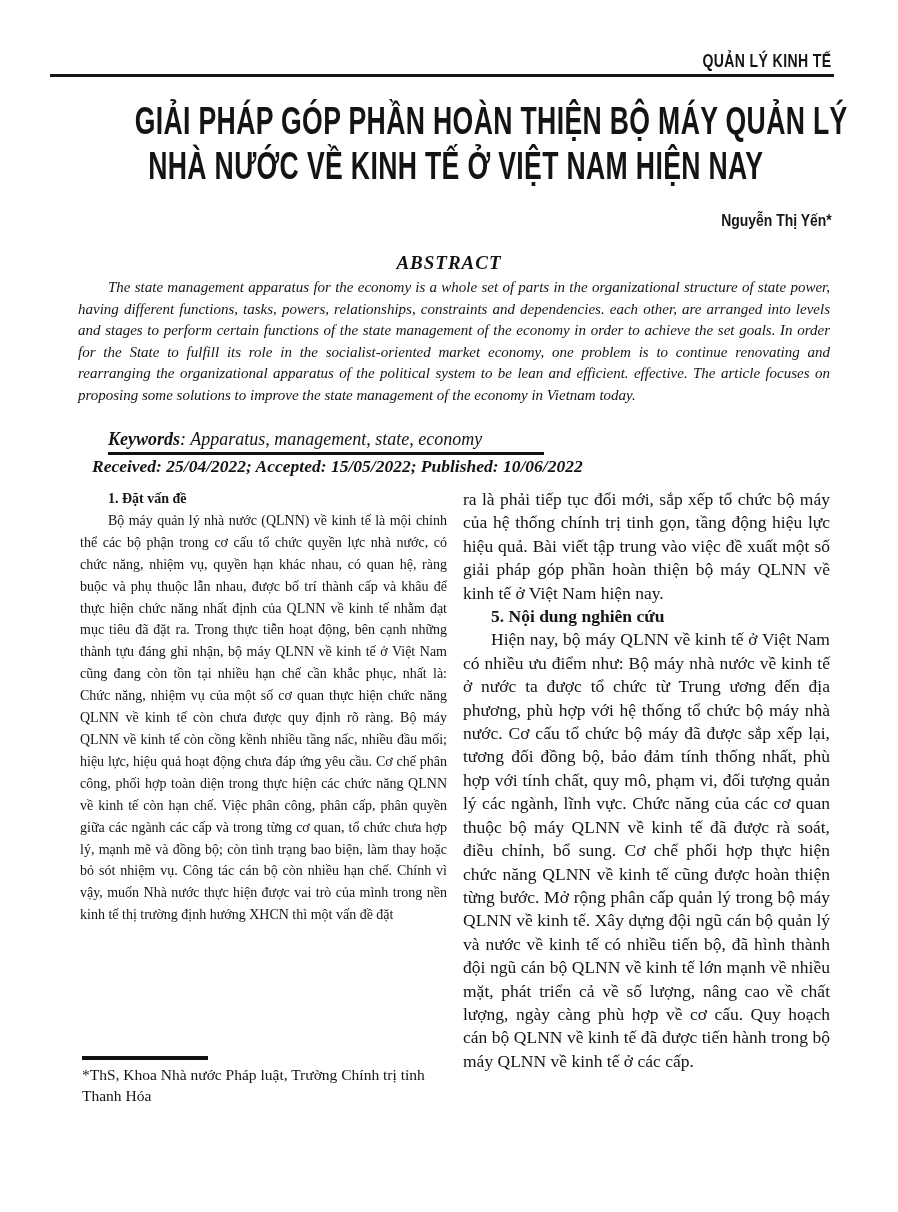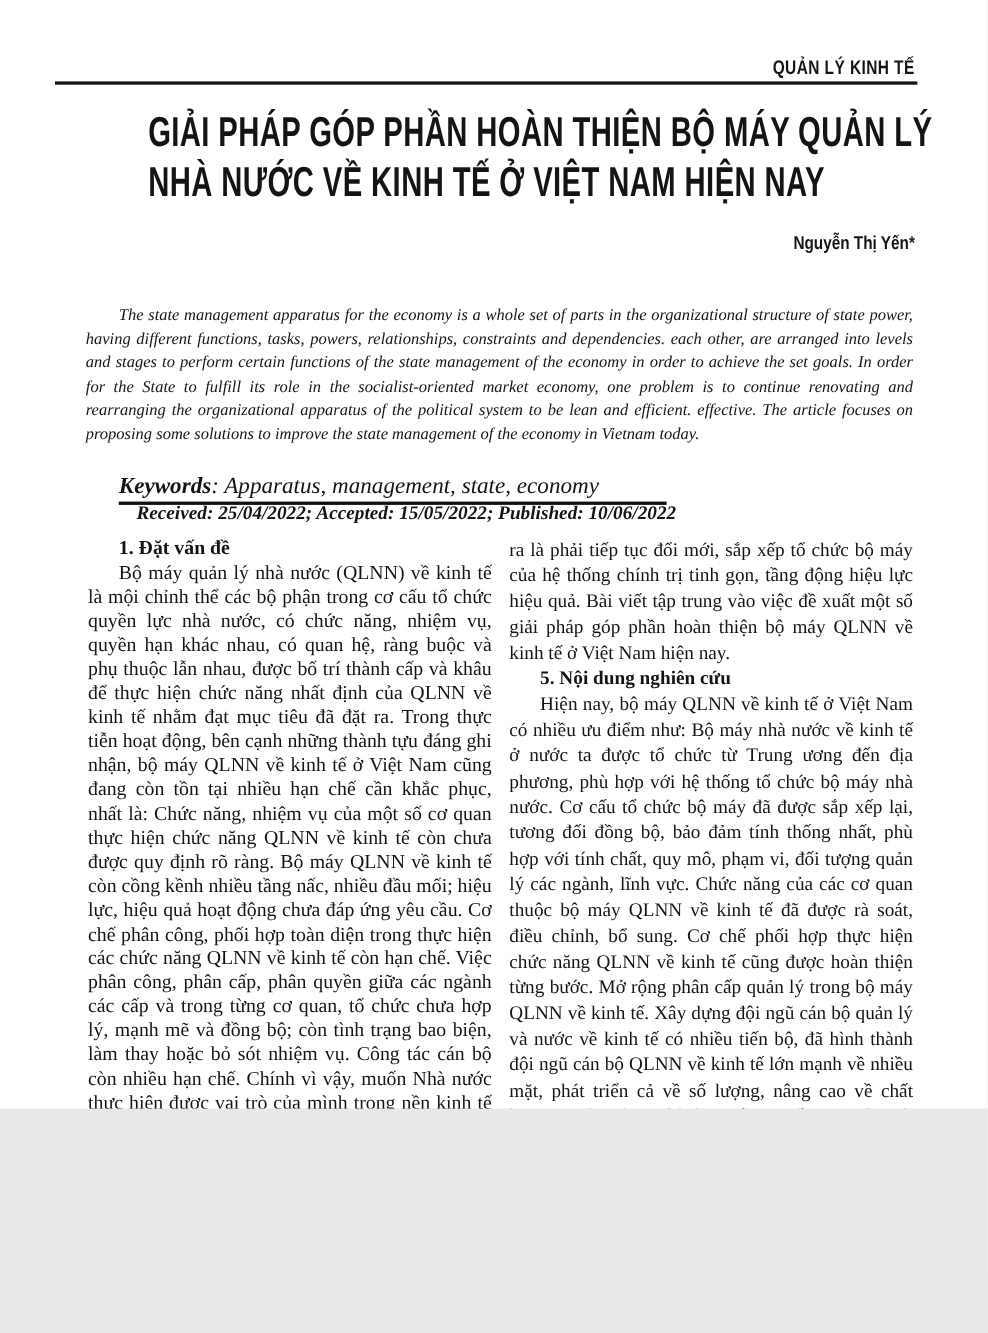--- a/index.html
+++ b/index.html
@@ -1,18 +1,18 @@
 <!DOCTYPE html>
 <html><head>
 <meta charset="utf-8">
 <style>
   html,body{margin:0;padding:0;background:#e8e8e8;}
   .page{
     position:relative;
-    width:898px;height:1008px;
+    width:898px;height:1212px;
     margin:0 auto;
     background:#ffffff;
     color:#141414;
     font-family:"Liberation Serif","DejaVu Serif",serif;
     overflow:hidden;
   }
   .cond{
     display:inline-block;
     font-family:"Liberation Sans","DejaVu Sans",sans-serif;
     font-weight:bold;
@@ -24,21 +24,21 @@
     font-size:18px;letter-spacing:.5px;
     transform:scaleX(.78);transform-origin:right center;
   }
   .header-rule{
     position:absolute;top:74px;left:50px;right:64px;
     height:2.5px;background:#161616;
   }
   
   .title-wrap{
     position:absolute;top:99px;left:0;width:898px;
-    text-align:left;
+    text-align:right;
   }
   .title-line{
     display:block;height:45px;line-height:45px;
     font-family:"Liberation Sans","DejaVu Sans",sans-serif;
     font-weight:bold;font-size:38px;letter-spacing:.5px;
     white-space:nowrap;
     transform:scaleX(.70);transform-origin:center center;
   }
   
   .author{
@@ -54,41 +54,41 @@
     font-size:19px;letter-spacing:1px;
   }
   .abstract-text{
     position:absolute;top:277px;left:78px;width:752px;
     font-style:italic;font-size:15px;line-height:21.6px;
     text-align:justify;text-indent:30px;
     margin:0;
   }
   .keywords-line{
     position:absolute;top:429px;left:108px;width:720px;
-    font-size:21px;margin:0;
+    font-size:18px;margin:0;
   }
   .keywords-underline{
     display:inline-block;
     border-bottom:3px solid #111;
     padding-right:62px;padding-bottom:2px;
   }
   .kw-label{font-weight:bold;font-style:italic;}
   .kw-text{font-style:italic;}
   .dates-line{
-    position:absolute;top:456px;left:124px;width:720px;
+    position:absolute;top:456px;left:92px;width:720px;
     font-weight:bold;font-style:italic;font-size:17.5px;margin:0;
   }
   
   .columns{
     position:absolute;top:488px;left:80px;width:750px;
     display:flex;gap:16px;
   }
   .col{width:367px;}
   .col p,.col h4{margin:0;text-align:justify;}
-  .col-left p,.col-left h4{font-size:18px;line-height:21.9px;}
+  .col-left p,.col-left h4{font-size:14px;line-height:21.9px;}
   .col-right p,.col-right h4{font-size:17.5px;line-height:23.4px;}
   .sec-heading{font-weight:bold;text-indent:28px;}
   .sub-heading{font-weight:bold;font-style:italic;text-indent:28px;}
   .indent{text-indent:28px;}
   .noindent{text-indent:0;}
   
   .footnote-rule{
     position:absolute;top:1056px;left:82px;width:126px;height:3.5px;
     background:#111;
   }
@@ -121,20 +121,21 @@
   <span class="cond header-label">QUẢN LÝ KINH TẾ</span>
   <div class="header-rule"></div>
 
   <div class="title-wrap">
     <span class="title-line">GIẢI PHÁP GÓP PHẦN HOÀN THIỆN BỘ MÁY QUẢN LÝ</span>
     <span class="title-line">NHÀ NƯỚC VỀ KINH TẾ Ở VIỆT NAM HIỆN NAY</span>
   </div>
 
   <span class="cond author">Nguyễn Thị Yến*</span>
 
+  <div class="abstract-heading">ABSTRACT</div>
 
   <p class="abstract-text">The state management apparatus for the economy is a whole set of parts in the organizational structure of state power, having different functions, tasks, powers, relationships, constraints and dependencies. each other, are arranged into levels and stages to perform certain functions of the state management of the economy in order to achieve the set goals. In order for the State to fulfill its role in the socialist-oriented market economy, one problem is to continue renovating and rearranging the organizational apparatus of the political system to be lean and efficient. effective. The article focuses on proposing some solutions to improve the state management of the economy in Vietnam today.</p>
 
   <p class="keywords-line"><span class="keywords-underline"><span class="kw-label">Keywords</span><span class="kw-text">: Apparatus, management, state, economy</span></span></p>
 
   <p class="dates-line">Received: 25/04/2022; Accepted: 15/05/2022; Published: 10/06/2022</p>
 
   <div class="columns">
     <div class="col col-left">
       <h4 class="sec-heading">1. Đặt vấn đề</h4>

